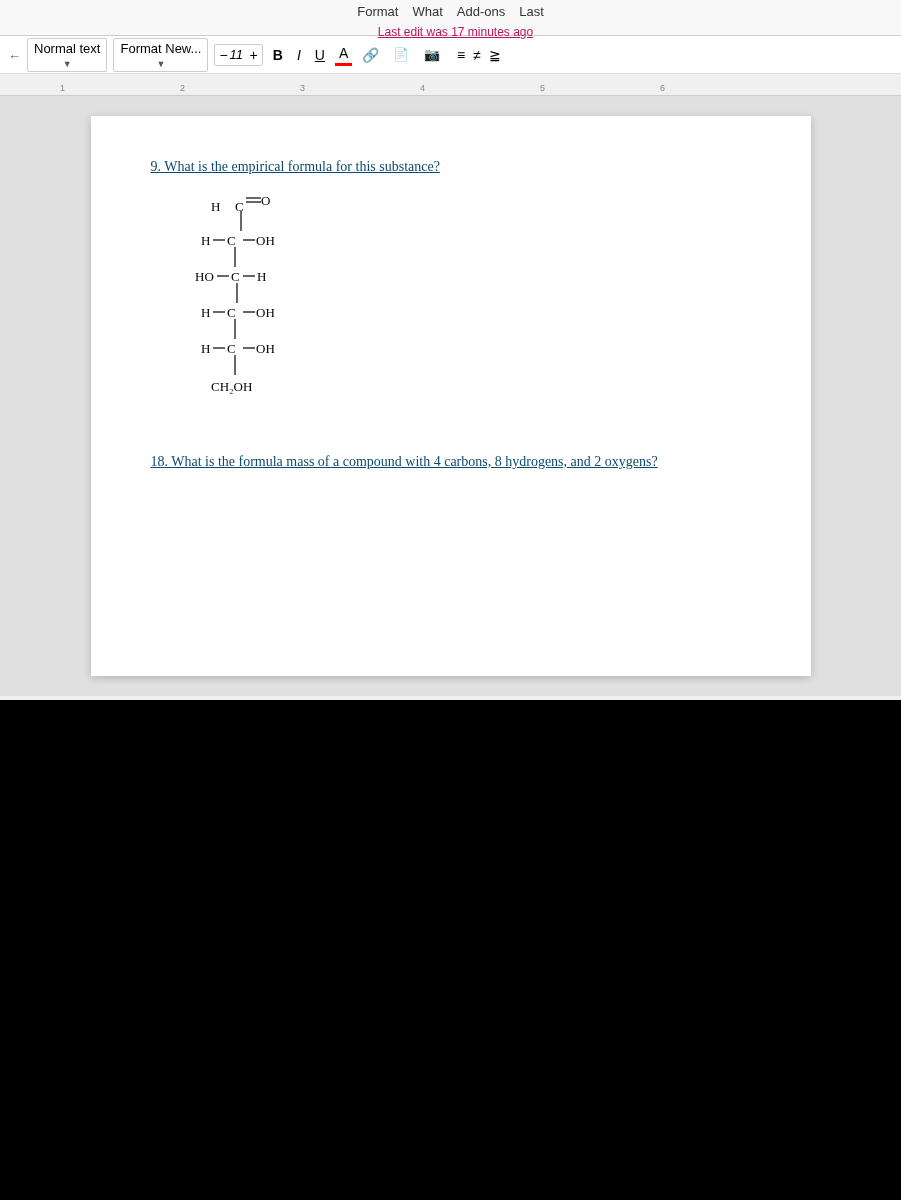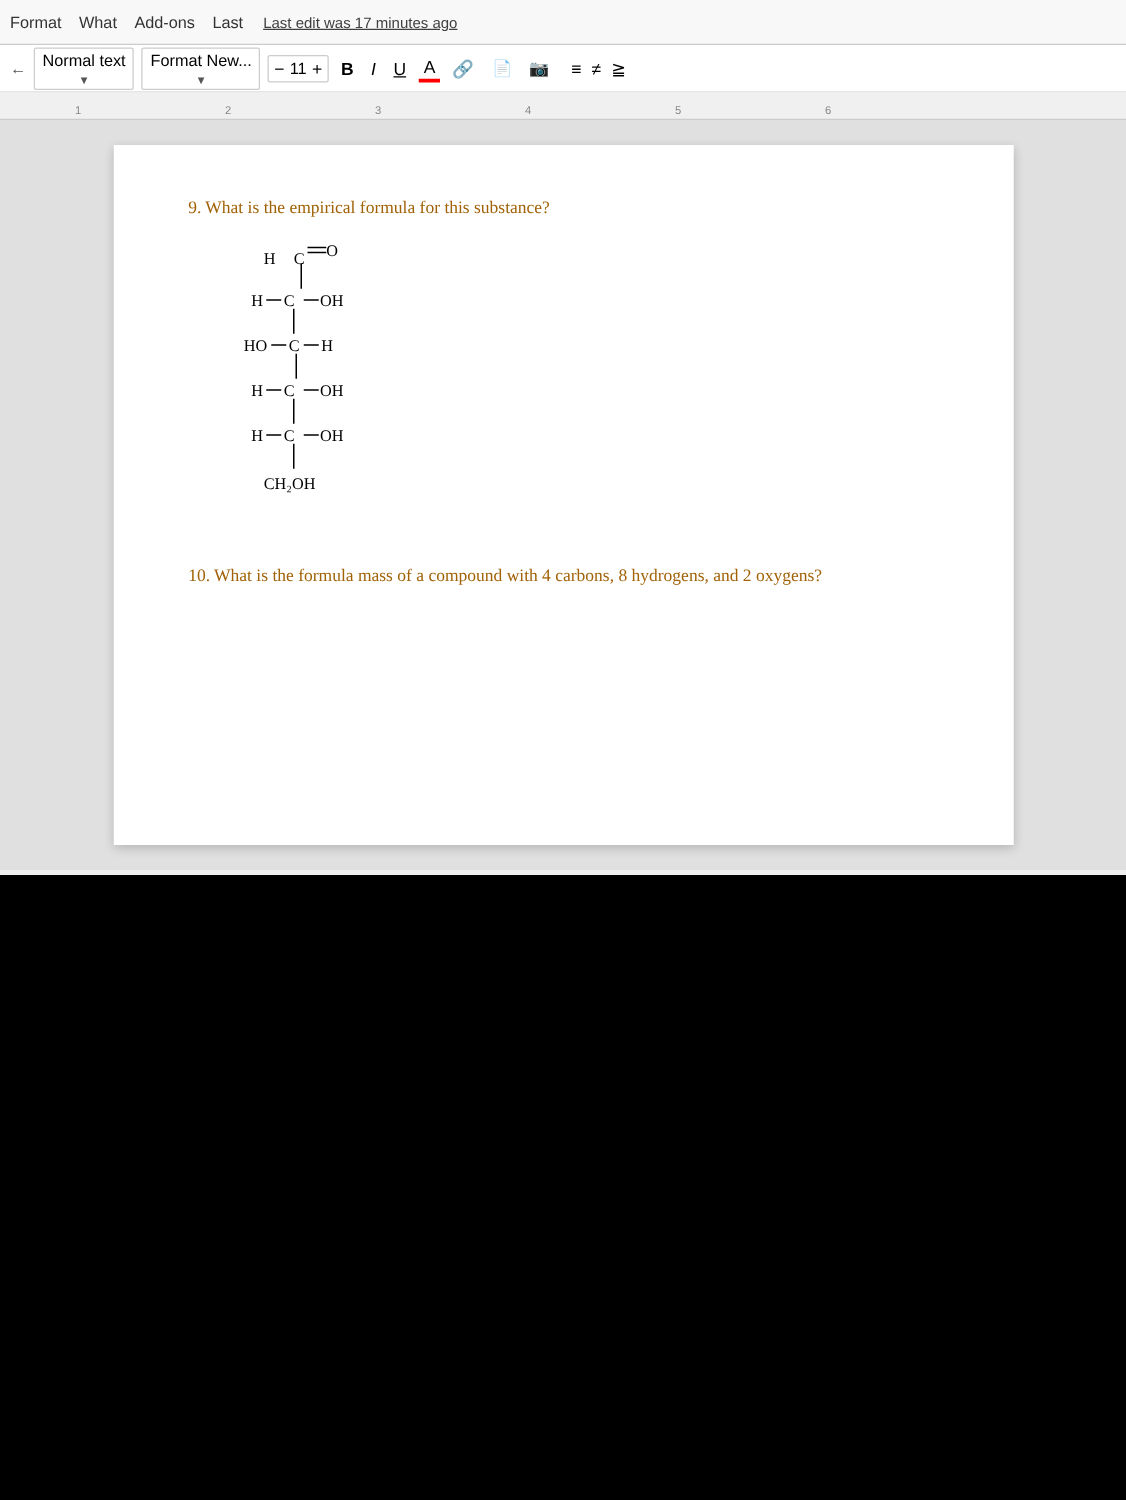--- a/index.html
+++ b/index.html
@@ -21,34 +21,35 @@
       width: 100%;
       background: #f8f8f8;
       border-bottom: 1px solid #ccc;
       padding: 4px 8px;
       display: flex;
       align-items: center;
       gap: 6px;
       height: 36px;
       font-family: Arial, sans-serif;
       font-size: 13px;
+      flex-direction: column;
     }
     .toolbar-menu {
       display: flex;
       align-items: center;
       gap: 14px;
       font-size: 13px;
       color: #333;
     }
     .toolbar-menu span {
       cursor: pointer;
     }
     .last-edit {
       font-size: 12px;
-      color: #404040;
+      color: #be185d;
       margin-left: 10px;
       text-decoration: underline;
     }
     
     .format-bar {
       width: 100%;
       background: #fff;
       border-bottom: 1px solid #ddd;
       padding: 3px 8px;
       display: flex;
@@ -126,21 +127,22 @@
       min-height: 600px;
     }
     .page {
       width: 720px;
       min-height: 560px;
       background: #fff;
       padding: 40px 60px;
       box-shadow: 0 2px 8px rgba(0,0,0,0.2);
       font-family: 'Times New Roman', Times, serif;
       font-size: 14px;
-      color: #a16207;
+      color: #0c4a6e;
+      text-decoration: underline;
     }
     .question {
       margin-bottom: 28px;
       font-size: 14px;
       line-height: 1.5;
     }
     .question-text {
       margin-bottom: 16px;
       font-family: 'Times New Roman', Times, serif;
       font-size: 14px;
@@ -181,21 +183,21 @@
       <span class="arrow">▼</span>
     </div>
 
     <div class="format-dropdown">
       <span>Format New...</span>
       <span class="arrow">▼</span>
     </div>
 
     <div class="font-size-ctrl">
       <span style="cursor:pointer; font-size:14px;">−</span>
-      <span style="min-width:18px; text-align:center;">11</span>
+      <span style="min-width:18px; text-align:left;font-style:italic;">11</span>
       <span style="cursor:pointer; font-size:14px;">+</span>
     </div>
 
     <span class="btn-bold">B</span>
 
     <span class="btn-italic">I</span>
 
     <span class="btn-underline">U</span>
 
     <span style="font-size:14px; cursor:pointer; padding:2px 4px; border-bottom: 3px solid #f00; display:inline-block;">A</span>
@@ -281,21 +283,21 @@
             <text x="75" y="160">OH</text>
 
             <line x1="54" y1="162" x2="54" y2="182" stroke="#000" stroke-width="1.2"></line>
 
             <text x="30" y="198">CH₂OH</text>
           </svg>
         </div>
       </div>
 
       <div class="question">
-        <span>10.</span>
+        <span>18.</span>
         <span>What is the formula mass of a compound with 4 carbons, 8 hydrogens, and 2 oxygens?</span>
       </div>
 
     </div>
   </div>
 </div>
 
 <div class="black-area"></div>
 
 </body></html>

